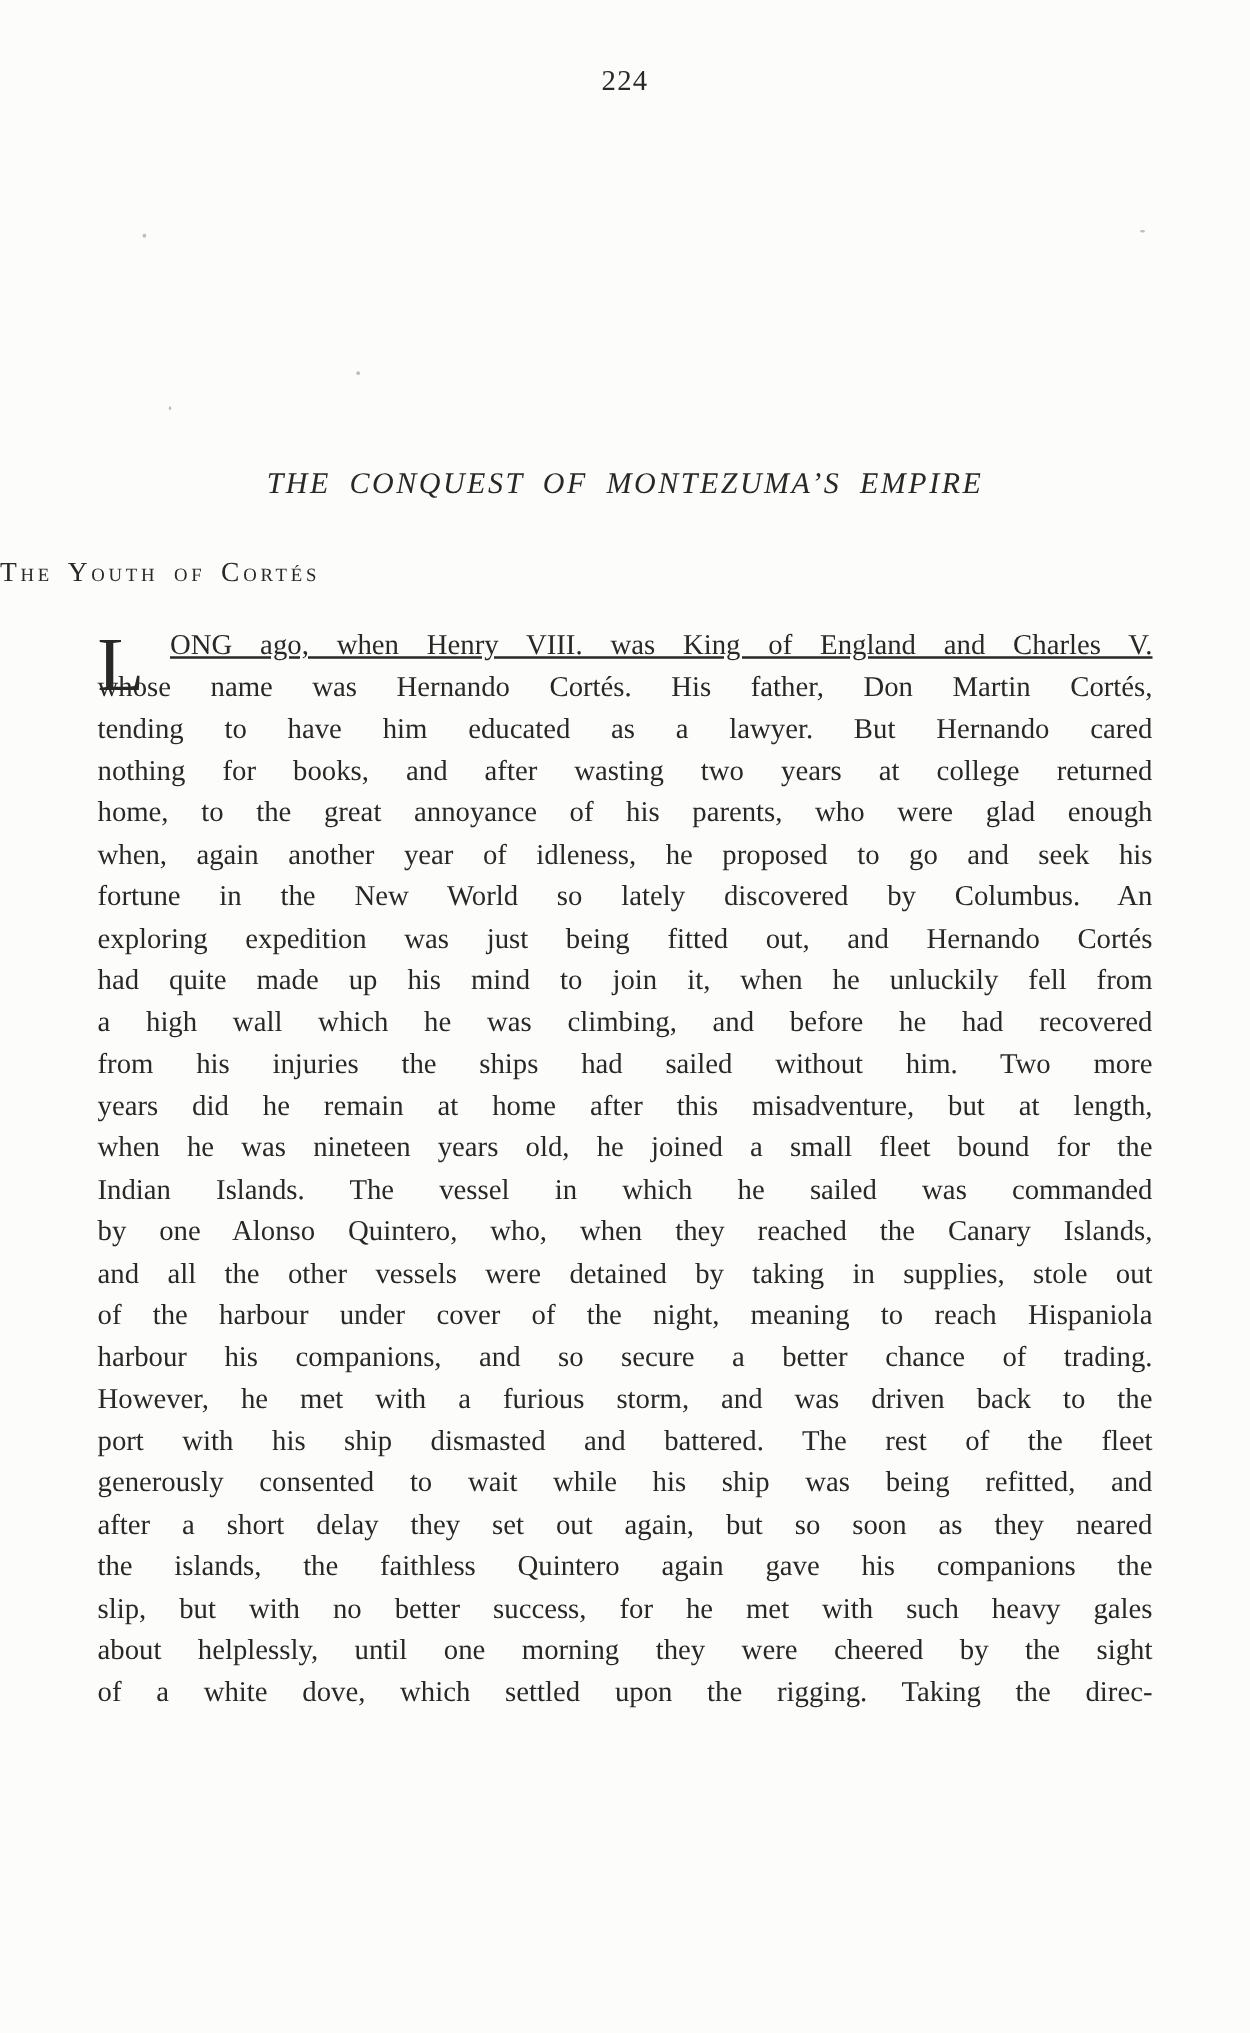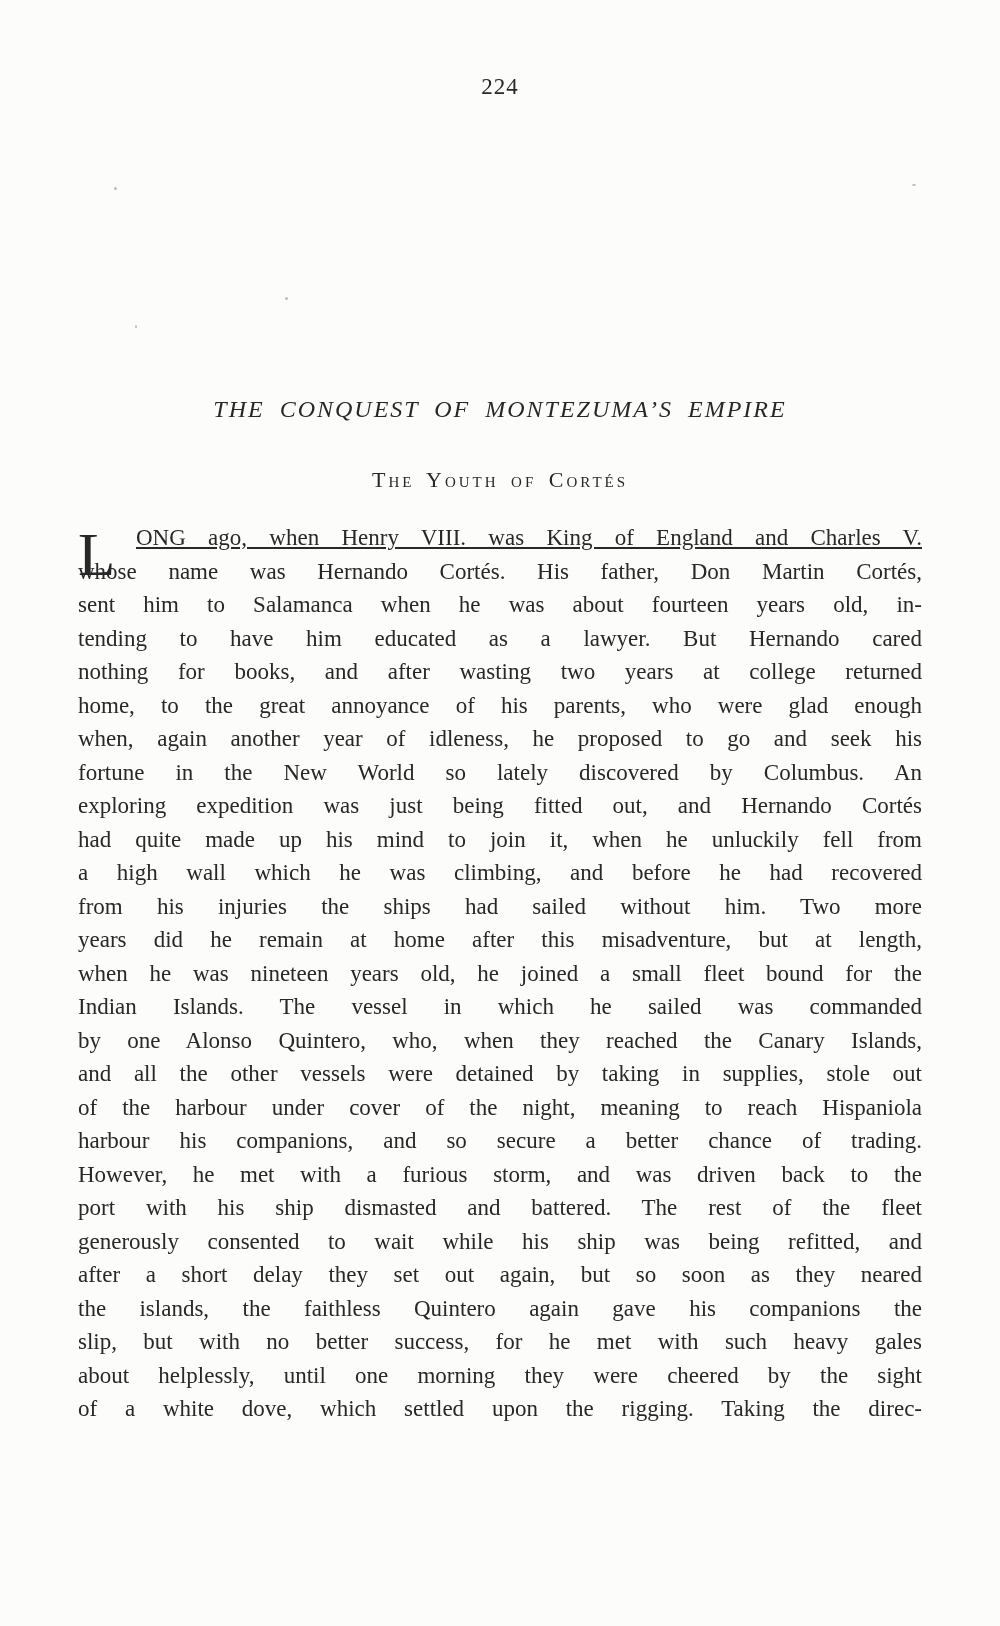--- a/index.html
+++ b/index.html
@@ -12,39 +12,38 @@
     width: 1000px;
     height: 1626px;
     margin: 0 auto;
     background: var(--paper, #fcfcfa);
     color: var(--ink, #282828);
     font-family: "Liberation Serif", "DejaVu Serif", serif;
     overflow: hidden;
   }
   .page-number {
     margin: 0;
-    padding-top: 74px;
+    padding-top: 52px;
     text-align: center;
     font-size: 23px;
     letter-spacing: 1px;
   }
   .chapter-title {
     margin: 296px 0 0 0;
     padding: 0;
     text-align: center;
     font-style: italic;
     font-weight: normal;
     font-size: 24px;
     letter-spacing: 2px;
     word-spacing: 7px;
   }
   .section-subtitle {
     margin: 44px 0 0 0;
     padding: 0;
-    text-align: center;
     font-weight: normal;
     font-size: 22px;
     font-variant: small-caps;
     letter-spacing: 3px;
     word-spacing: 4px;
   }
   .body-text {
     position: relative;
     margin: 28px 78px 0 78px;
     font-size: 23px;
@@ -88,21 +87,20 @@
 
   <h1 class="chapter-title">THE CONQUEST OF MONTEZUMA’S EMPIRE</h1>
 
   <h2 class="section-subtitle">The Youth of Cortés</h2>
 
   <div class="body-text">
     <span class="drop-cap">L</span>
     <div>
         <div class="line dc-indent">ONG ago, when Henry VIII. was King of England and Charles V.</div>
         <div class="line">whose name was Hernando Cortés.  His father, Don Martin Cortés,</div>
-        <div class="line">sent him to Salamanca when he was about fourteen years old, in-</div>
         <div class="line">tending to have him educated as a lawyer.  But Hernando cared</div>
         <div class="line">nothing for books, and after wasting two years at college returned</div>
         <div class="line">home, to the great annoyance of his parents, who were glad enough</div>
         <div class="line">when, again another year of idleness, he proposed to go and seek his</div>
         <div class="line">fortune in the New World so lately discovered by Columbus.  An</div>
         <div class="line">exploring expedition was just being fitted out, and Hernando Cortés</div>
         <div class="line">had quite made up his mind to join it, when he unluckily fell from</div>
         <div class="line">a high wall which he was climbing, and before he had recovered</div>
         <div class="line">from his injuries the ships had sailed without him.  Two more</div>
         <div class="line">years did he remain at home after this misadventure, but at length,</div>

